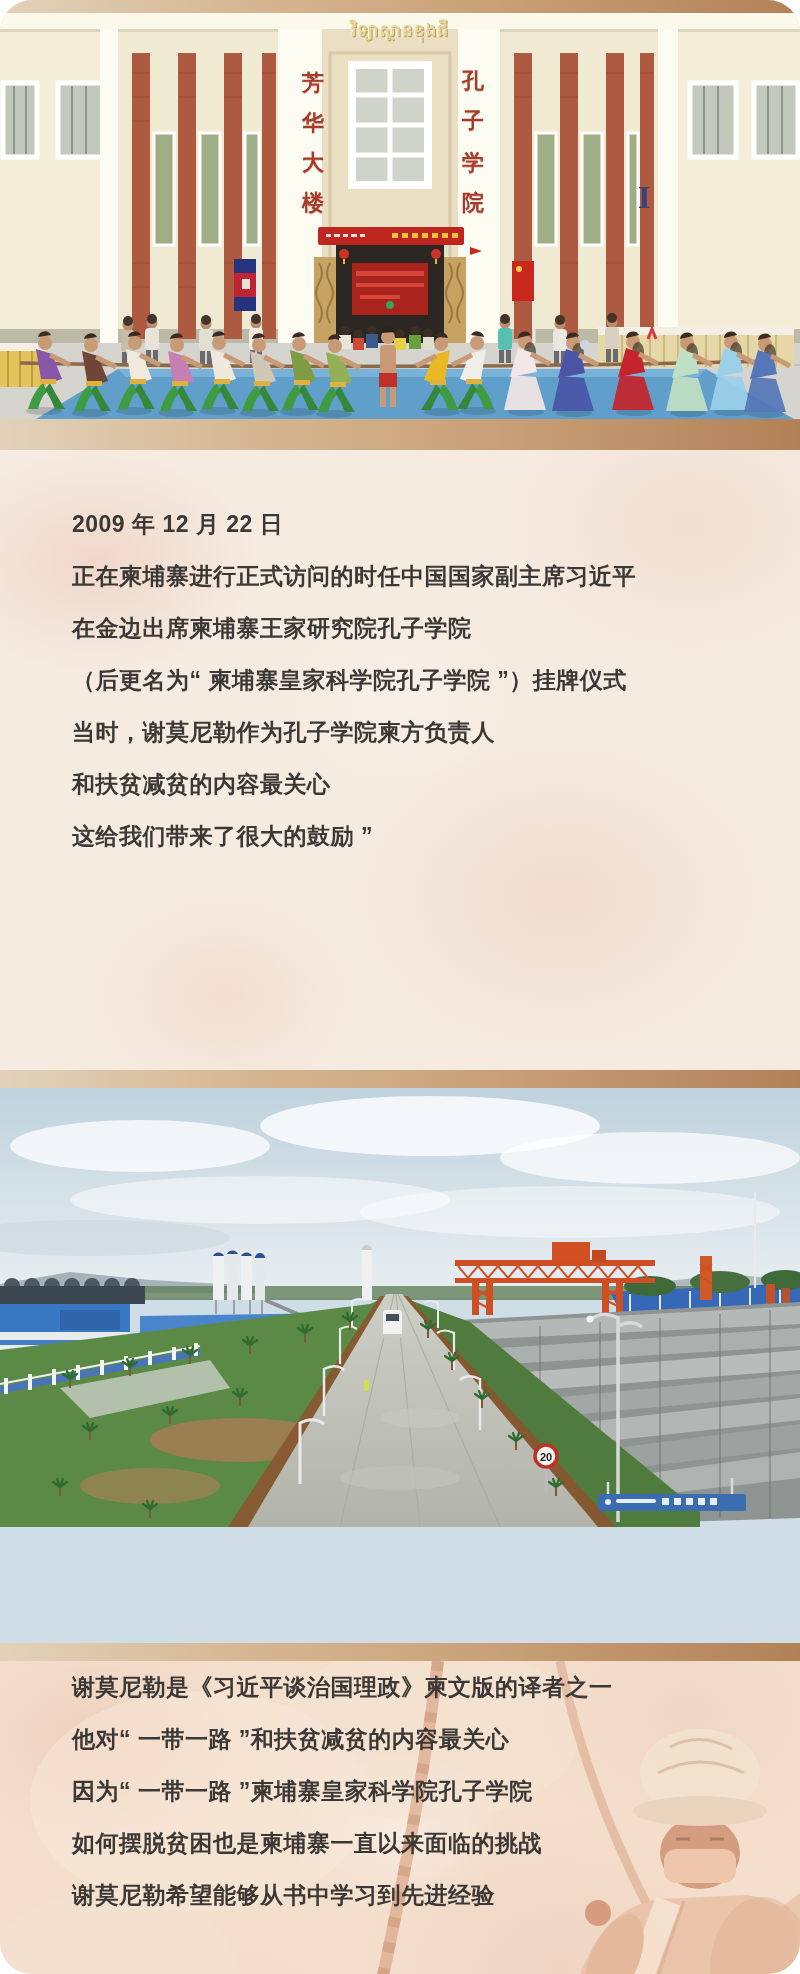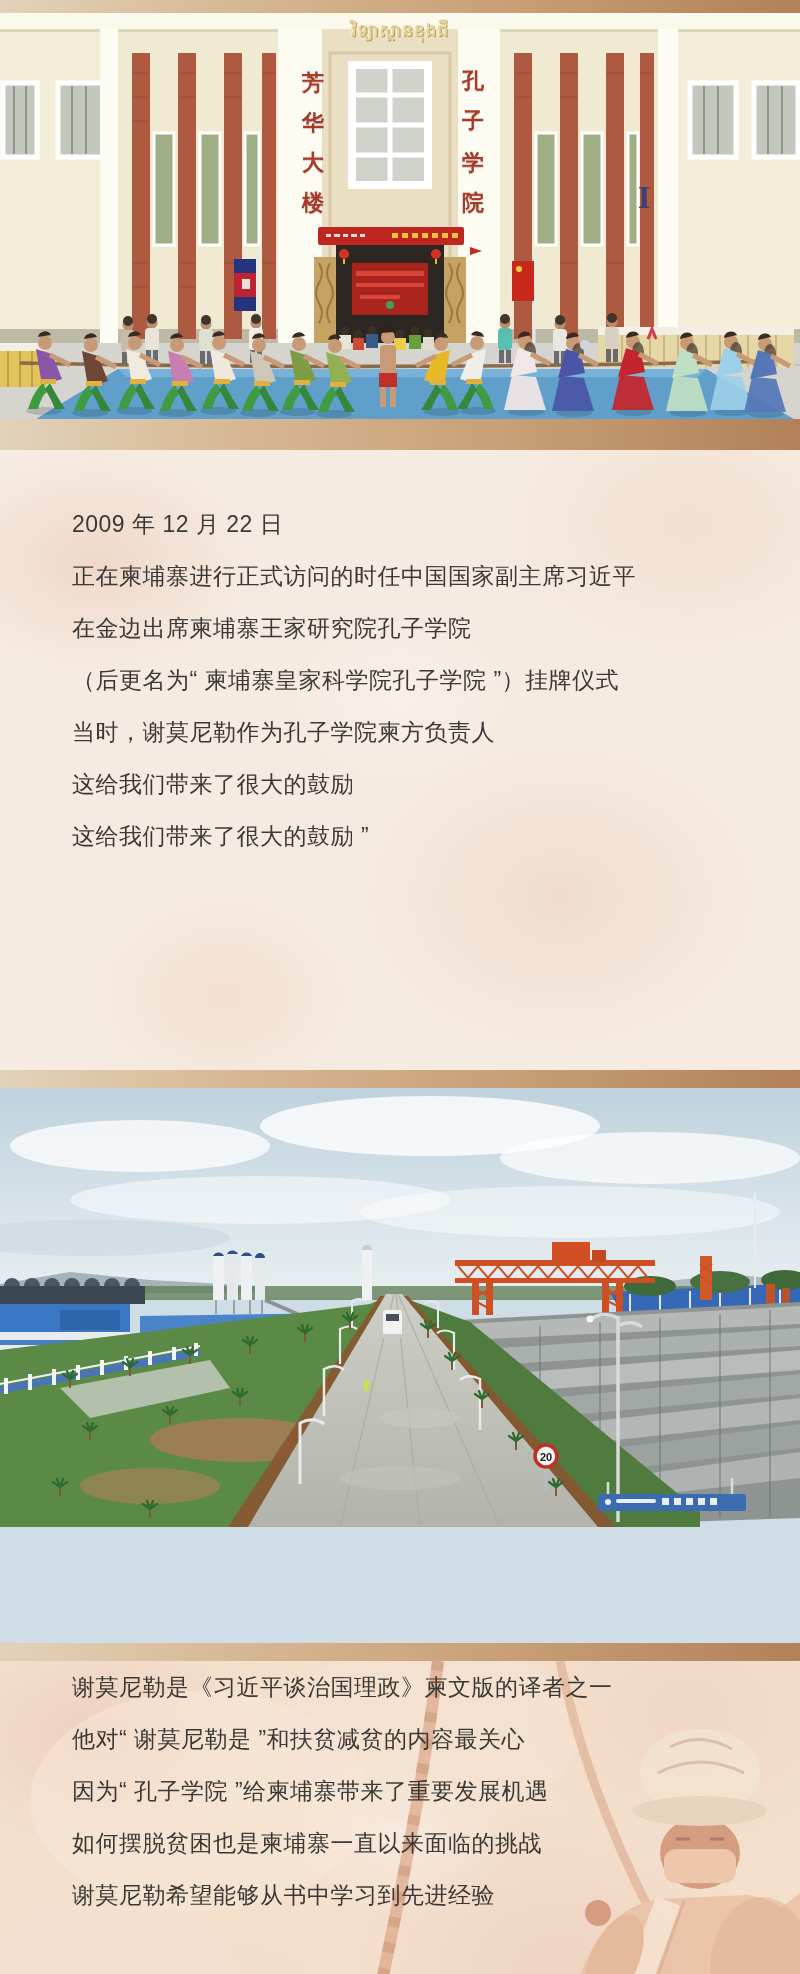--- a/index.html
+++ b/index.html
@@ -1,35 +1,35 @@
 <!DOCTYPE html>
 <html><head>
 <meta charset="utf-8">
 <style>
   html,body{margin:0;padding:0;background:#ffffff;}
   .page{position:relative;width:800px;height:1974px;margin:0 auto;background:#fff;overflow:hidden;
-        font-family:"Liberation Sans","DejaVu Sans",sans-serif;}
+        font-family:"Liberation Sans","DejaVu Sans",sans-serif;border-radius:32px;}
   
   .band{width:800px;background:linear-gradient(90deg,#e2d2ba 0%,#d7b995 28%,#c9a077 62%,#b28158 100%);}
   .band-top{height:13px;}
   .band-a{height:31px;}
   .band-b{height:18px;}
   
   .paper{position:relative;width:800px;
     background-color:#f6ebe1;
     background-image:
       radial-gradient(ellipse 260px 180px at 12% 18%, rgba(228,185,165,.38), transparent 62%),
       radial-gradient(ellipse 300px 220px at 86% 12%, rgba(231,195,175,.30), transparent 62%),
       radial-gradient(ellipse 340px 260px at 70% 72%, rgba(226,186,166,.30), transparent 62%),
       radial-gradient(ellipse 220px 170px at 28% 88%, rgba(238,208,190,.45), transparent 62%),
       radial-gradient(ellipse 180px 140px at 50% 40%, rgba(250,243,236,.55), transparent 60%);}
   .panel1{height:620px;}
   .panel2{height:429px;background-color:#f4dfcd;}
   .paper .txt{position:relative;z-index:2;margin:0;padding:0 40px 0 72px;
-    height:52px;line-height:52px;font-size:23px;letter-spacing:.5px;font-weight:normal;
+    height:52px;line-height:52px;font-size:23px;letter-spacing:.5px;font-weight:bold;
     color:#3b3835;white-space:nowrap;}
   .panel1 .txt-wrap{padding-top:48px;}
   .panel2 .txt-wrap{}
   
   .photo{position:relative;width:800px;overflow:hidden;}
   .photo1{height:406px;background:#f1ead2;}
   .photo2{height:555px;background:#cfdde6;}
   .photo svg{display:block;}
   .overlay{position:absolute;z-index:3;}
   .khmer-sign{left:322px;top:6px;width:156px;text-align:center;font-size:17px;font-weight:bold;
@@ -290,21 +290,21 @@
 
   <div class="band band-a"></div>
 
   <section class="paper panel1">
     <div class="txt-wrap">
       <p class="txt">2009 年 12 月 22 日</p>
       <p class="txt">正在柬埔寨进行正式访问的时任中国国家副主席习近平</p>
       <p class="txt">在金边出席柬埔寨王家研究院孔子学院</p>
       <p class="txt">（后更名为“ 柬埔寨皇家科学院孔子学院 ”）挂牌仪式</p>
       <p class="txt">当时，谢莫尼勒作为孔子学院柬方负责人</p>
-      <p class="txt">这给我们带来了很大的鼓励</p>
+      <p class="txt">和扶贫减贫的内容最关心</p>
       <p class="txt">这给我们带来了很大的鼓励 ”</p>
     </div>
   </section>
 
   <div class="band band-b"></div>
 
   <figure class="photo photo2" style="margin:0">
     <svg width="800" height="439" viewBox="0 0 800 439">
       <defs>
         <linearGradient id="sky" x1="0" y1="0" x2="0" y2="1">
@@ -521,20 +521,20 @@
         </g>
         <g>
           <ellipse cx="150" cy="420" rx="74" ry="42" fill="#d09a7c" opacity=".5"></ellipse>
           <ellipse cx="214" cy="398" rx="32" ry="24" fill="#c08a6c" opacity=".5"></ellipse>
           <path d="M90,429 q50,-40 120,-24" stroke="#b97e5f" stroke-width="6" fill="none" opacity=".4"></path>
         </g>
       </g>
     </svg>
     <div class="txt-wrap">
       <p class="txt">谢莫尼勒是《习近平谈治国理政》柬文版的译者之一</p>
-      <p class="txt">他对“ 谢莫尼勒是 ”和扶贫减贫的内容最关心</p>
-      <p class="txt">因为“ 孔子学院 ”给柬埔寨带来了重要发展机遇</p>
+      <p class="txt">他对“ 一带一路 ”和扶贫减贫的内容最关心</p>
+      <p class="txt">因为“ 一带一路 ”柬埔寨皇家科学院孔子学院</p>
       <p class="txt">如何摆脱贫困也是柬埔寨一直以来面临的挑战</p>
       <p class="txt">谢莫尼勒希望能够从书中学习到先进经验</p>
     </div>
   </section>
 
 </div>
 
 </body></html>

